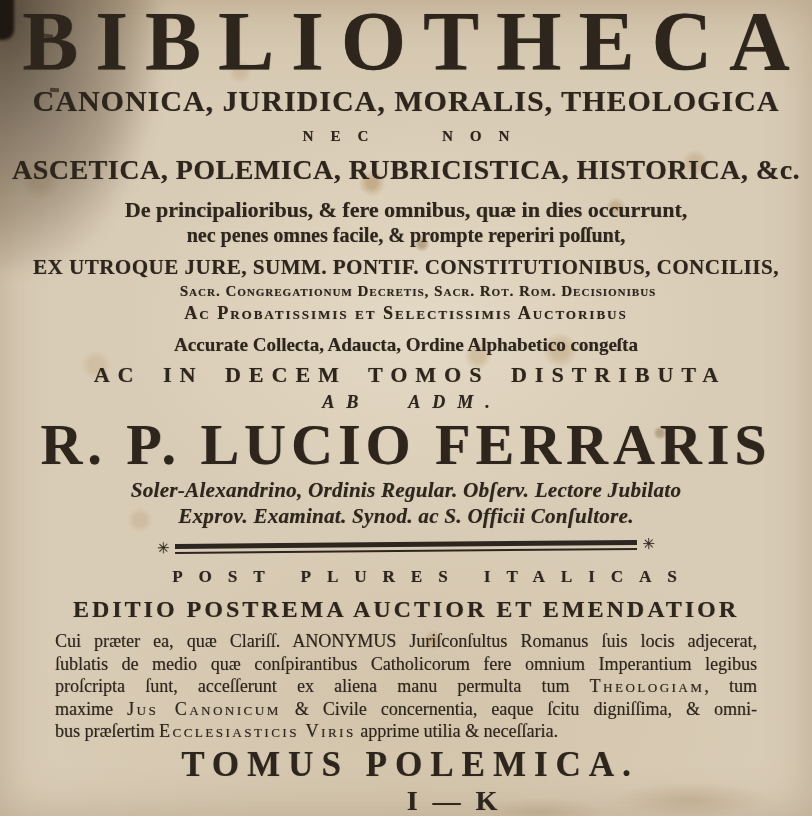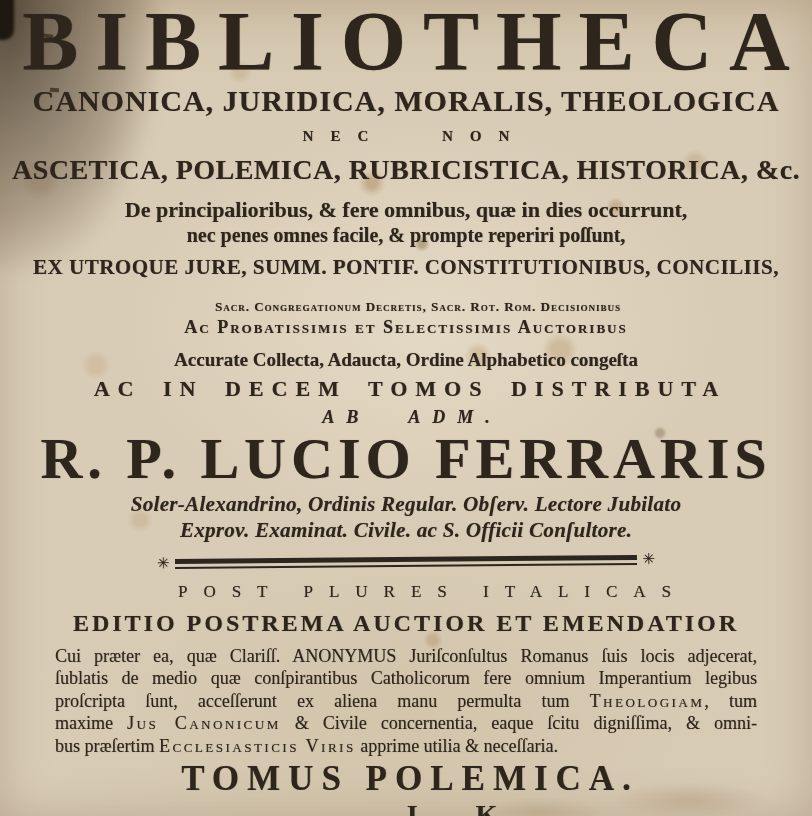--- a/index.html
+++ b/index.html
@@ -52,36 +52,36 @@
     text-shadow:0.4px 0.4px 0.7px rgba(46,38,28,0.45);}
   .line{white-space:nowrap;}
 
   .t-main{font-size:84px;line-height:1.0;font-weight:700;letter-spacing:17px;text-indent:17px;}
   .t-subj1{margin-top:0px;font-size:30px;line-height:1.1;font-weight:700;letter-spacing:1px;}
   .t-necnon{margin-top:10px;font-size:15px;line-height:1.2;font-weight:700;letter-spacing:17px;word-spacing:36px;text-indent:17px;}
   .t-subj2{margin-top:9px;font-size:28px;line-height:1.15;font-weight:700;letter-spacing:0.5px;}
   .t-scope1{margin-top:11px;font-size:22px;line-height:1.2;font-weight:700;}
   .t-scope2{margin-top:0px;font-size:20px;line-height:1.15;font-weight:700;}
   .t-src1{margin-top:8px;font-size:21px;line-height:1.2;font-weight:700;letter-spacing:0.5px;}
-  .t-src2{margin-top:19px;font-size:13px;line-height:1.25;font-weight:700;font-variant:small-caps;letter-spacing:1px;padding-left:24px;}
+  .t-src2{margin-top:2px;font-size:15px;line-height:1.25;font-weight:700;font-variant:small-caps;letter-spacing:1px;padding-left:24px;}
   .t-src3{margin-top:2px;font-size:18px;line-height:1.2;font-weight:700;font-variant:small-caps;letter-spacing:2px;}
   .t-acc{margin-top:9px;font-size:19px;line-height:1.25;font-weight:700;}
   .t-decem{margin-top:5px;font-size:22px;line-height:1.2;font-weight:700;letter-spacing:8px;word-spacing:8px;text-indent:8px;}
   .t-abadm{margin-top:4px;font-size:18px;line-height:1.2;font-style:italic;font-weight:700;letter-spacing:12px;word-spacing:22px;text-indent:12px;}
   .t-author{margin-top:1px;font-size:58px;line-height:1.05;font-weight:700;letter-spacing:5px;}
   .t-ital1{margin-top:1px;font-size:21px;line-height:1.25;font-style:italic;font-weight:700;letter-spacing:0.3px;}
   .t-ital2{margin-top:0px;font-size:21px;line-height:1.25;font-style:italic;font-weight:700;letter-spacing:0.3px;}
 
   .rule-row{display:flex;align-items:center;width:498px;margin:10px auto 0;transform:rotate(-0.5deg);}
   .rule-star{font-family:"DejaVu Sans",sans-serif;font-size:15px;line-height:1;color:#2e261d;}
   .rule-lines{flex:1;margin:0 5px;}
   .rule-thick{height:5px;background:#2c2520;}
   .rule-thin{height:2px;background:#2c2520;margin-top:3px;}
 
-  .t-post{margin-top:13px;font-size:17px;line-height:1.2;font-weight:400;letter-spacing:16px;text-indent:16px;margin-left:37px;}
+  .t-post{margin-top:13px;font-size:17px;line-height:1.2;font-weight:700;letter-spacing:16px;text-indent:16px;margin-left:37px;}
   .t-editio{margin-top:7px;font-size:24px;line-height:1.2;font-weight:700;letter-spacing:3px;}
 
   .preface{width:702px;margin:7px auto 0;text-align:left;font-size:18px;line-height:22.5px;}
   .preface-line{white-space:nowrap;}
   .preface-line.just{text-align:justify;text-align-last:justify;white-space:normal;height:22.5px;overflow:hidden;}
   .sc{font-variant:small-caps;letter-spacing:2.5px;}
 
   .t-tomus{margin-top:4px;font-size:35px;line-height:1.0;font-weight:700;letter-spacing:8px;text-indent:8px;}
   .t-range{margin-top:5px;font-size:28px;line-height:1.0;font-weight:700;letter-spacing:4px;padding-left:96px;}
 </style>
@@ -107,21 +107,21 @@
     <div class="line t-src1">EX UTROQUE JURE, SUMM. PONTIF. CONSTITUTIONIBUS, CONCILIIS,</div>
     <div class="line t-src2">Sacr. Congregationum Decretis, Sacr. Rot. Rom. Decisionibus</div>
     <div class="line t-src3">Ac Probatissimis et Selectissimis Auctoribus</div>
 
     <div class="line t-acc">Accurate Collecta, Adaucta, Ordine Alphabetico congeſta</div>
     <div class="line t-decem">AC IN DECEM TOMOS DISTRIBUTA</div>
     <div class="line t-abadm">AB ADM.</div>
 
     <div class="line t-author">R. P. LUCIO FERRARIS</div>
     <div class="line t-ital1">Soler-Alexandrino, Ordinis Regular. Obſerv. Lectore Jubilato</div>
-    <div class="line t-ital2">Exprov. Examinat. Civile. ac S. Officii Conſultore.</div>
+    <div class="line t-ital2">Exprov. Examinat. Synod. ac S. Officii Conſultore.</div>
 
     <div class="rule-row">
       <span class="rule-star">✳</span>
       <span class="rule-lines">
         <span class="rule-thick" style="display:block"></span>
         <span class="rule-thin" style="display:block"></span>
       </span>
       <span class="rule-star">✳</span>
     </div>
 

